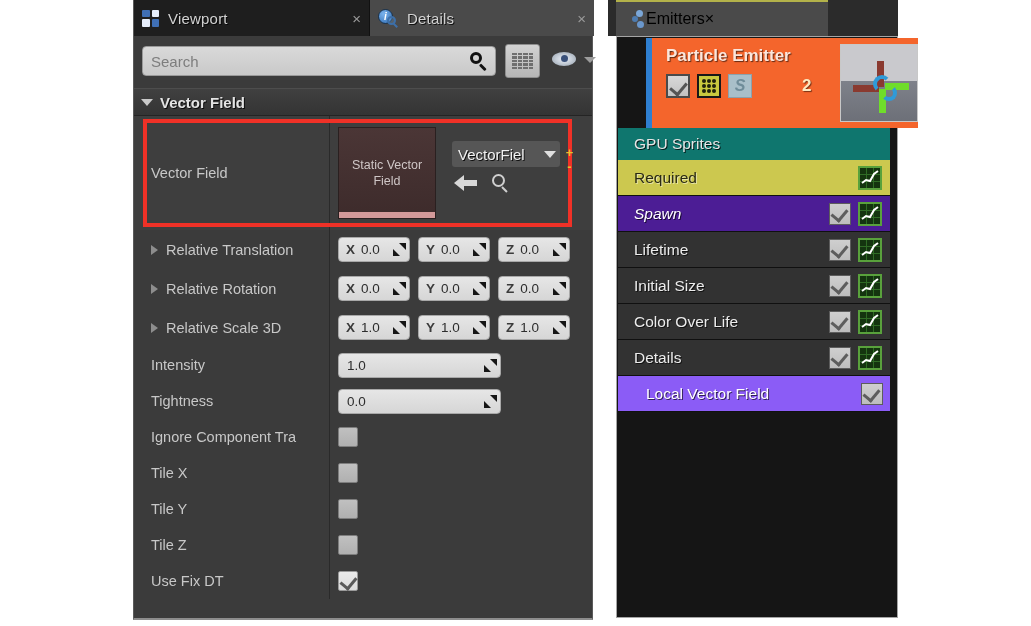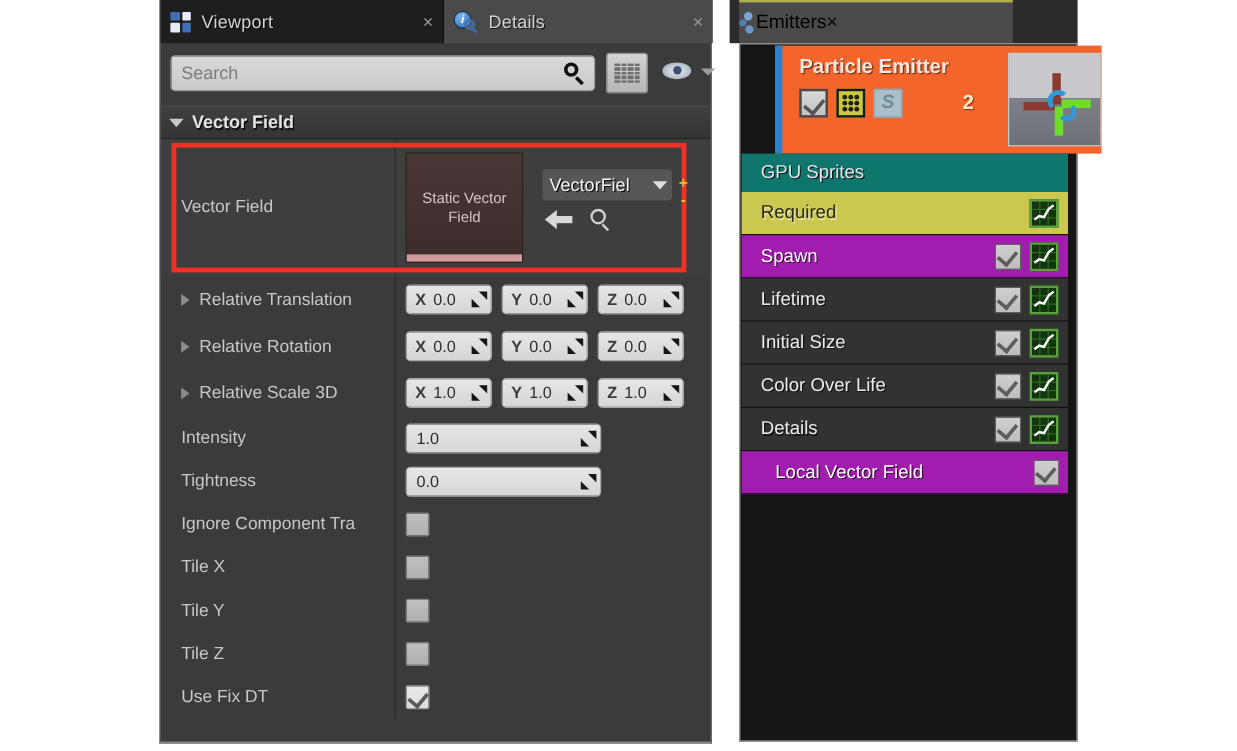--- a/index.html
+++ b/index.html
@@ -188,22 +188,22 @@
     border-right:3px solid #5a5a5a;border-bottom:3px solid #5a5a5a;
     transform:rotate(40deg);
   }
 
   
   #emitters-panel{
     position:absolute;left:608px;top:0;width:290px;height:620px;
   }
   #em-tabstrip{position:absolute;left:0;top:0;width:100%;height:36px;background:#2b2b2b;}
   #tab-emitters{
-    position:absolute;left:8px;top:0;width:228px;height:36px;background:#4a4a4a;
-    display:flex;align-items:center;box-sizing:border-box;padding:0 0;
+    position:absolute;left:8px;top:0;width:212px;height:36px;background:#4a4a4a;
+    display:flex;align-items:center;box-sizing:border-box;padding:0 16px;
     border-top:2px solid #b3b24a;
   }
   .ico-emitter{position:relative;width:14px;height:18px;flex:0 0 auto;}
   .ico-emitter i{position:absolute;border-radius:50%;background:#7ba7d8;}
   .ico-emitter i:nth-child(1){left:4px;top:0;width:7px;height:7px;}
   .ico-emitter i:nth-child(2){left:0;top:6px;width:6px;height:6px;background:#4e7cb0;}
   .ico-emitter i:nth-child(3){left:5px;top:11px;width:7px;height:7px;background:#6a97cc;}
 
   #em-body{
     position:absolute;left:8px;top:36px;width:282px;height:582px;
@@ -560,21 +560,21 @@
             <span class="gl h1"></span>
               <span class="gl h2"></span>
               <span class="gl v1"></span>
               <span class="gl v2"></span>
             <svg width="20" height="20" viewBox="0 0 20 20">
                 <polyline points="2,15 6,12 10,13 14,6 18,3" fill="none" stroke="#ffffff" stroke-width="2"></polyline>
               </svg>
           </span>
         </div>
 
-        <div class="mrow" id="mrow-1" style="background: #a21caf;">
+        <div class="mrow" id="mrow-1" style="background: #4c1d95; font-style: italic;">
           <span class="mlabel" style="color: rgb(255, 255, 255);">Spawn</span>
           <span class="mcb">
               <span class="tick"></span>
             </span>
           <span class="mgraph">
             <span class="gl h1"></span>
               <span class="gl h2"></span>
               <span class="gl v1"></span>
               <span class="gl v2"></span>
             <svg width="20" height="20" viewBox="0 0 20 20">
@@ -640,21 +640,21 @@
             <span class="gl h1"></span>
               <span class="gl h2"></span>
               <span class="gl v1"></span>
               <span class="gl v2"></span>
             <svg width="20" height="20" viewBox="0 0 20 20">
                 <polyline points="2,15 6,12 10,13 14,6 18,3" fill="none" stroke="#ffffff" stroke-width="2"></polyline>
               </svg>
           </span>
         </div>
 
-        <div class="mrow" id="mrow-6" style="background: #a21caf; padding-left: 28px;">
+        <div class="mrow" id="mrow-6" style="background: #8b5cf6; padding-left: 28px;">
           <span class="mlabel" style="color: rgb(255, 255, 255);">Local Vector Field</span>
           <span class="mcb">
               <span class="tick"></span>
             </span>
         </div>
 
       </div>
     </div>
   </div>
 

